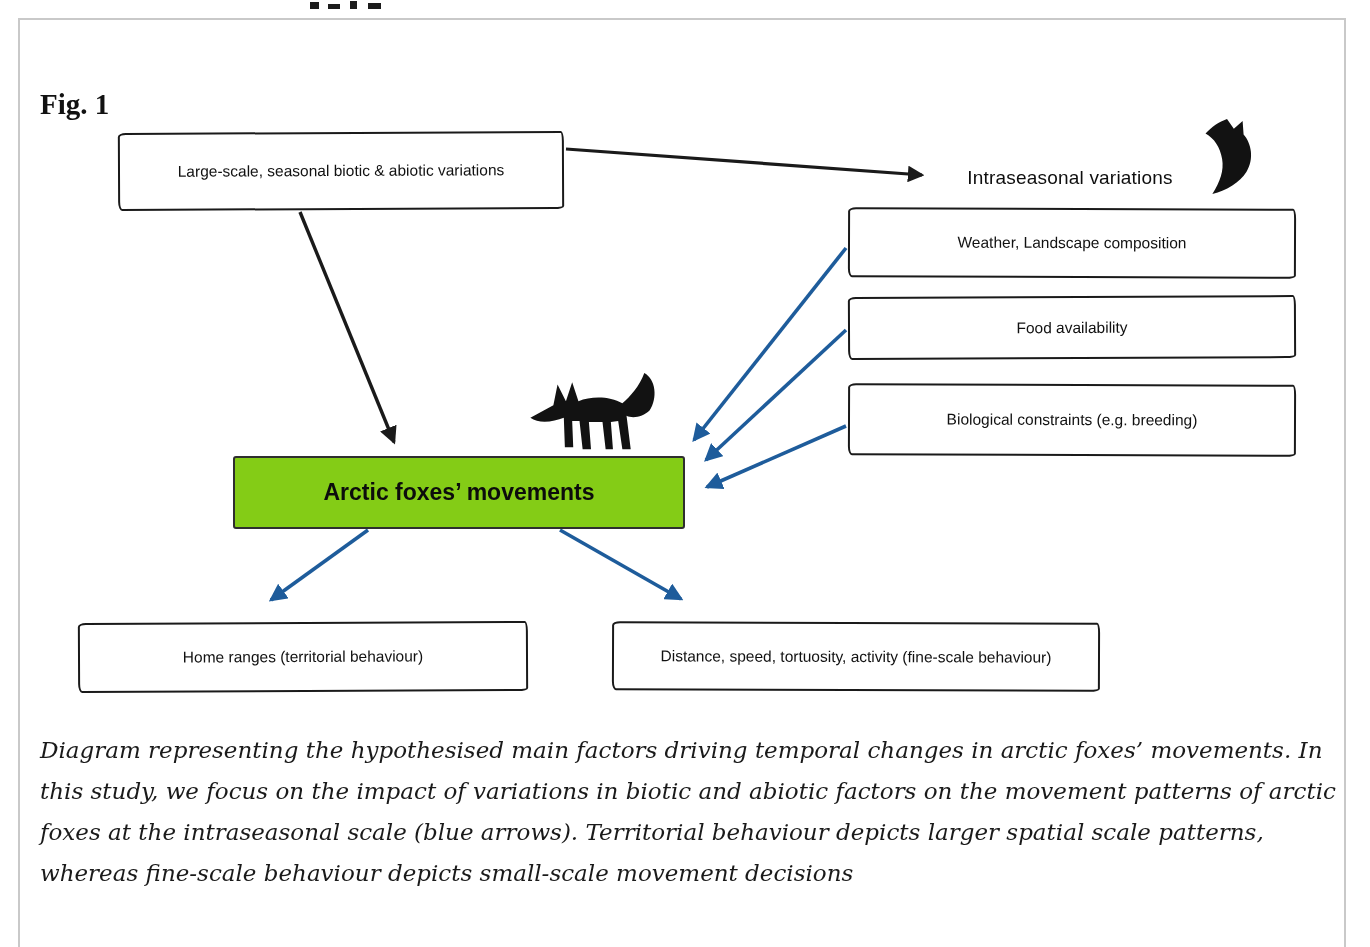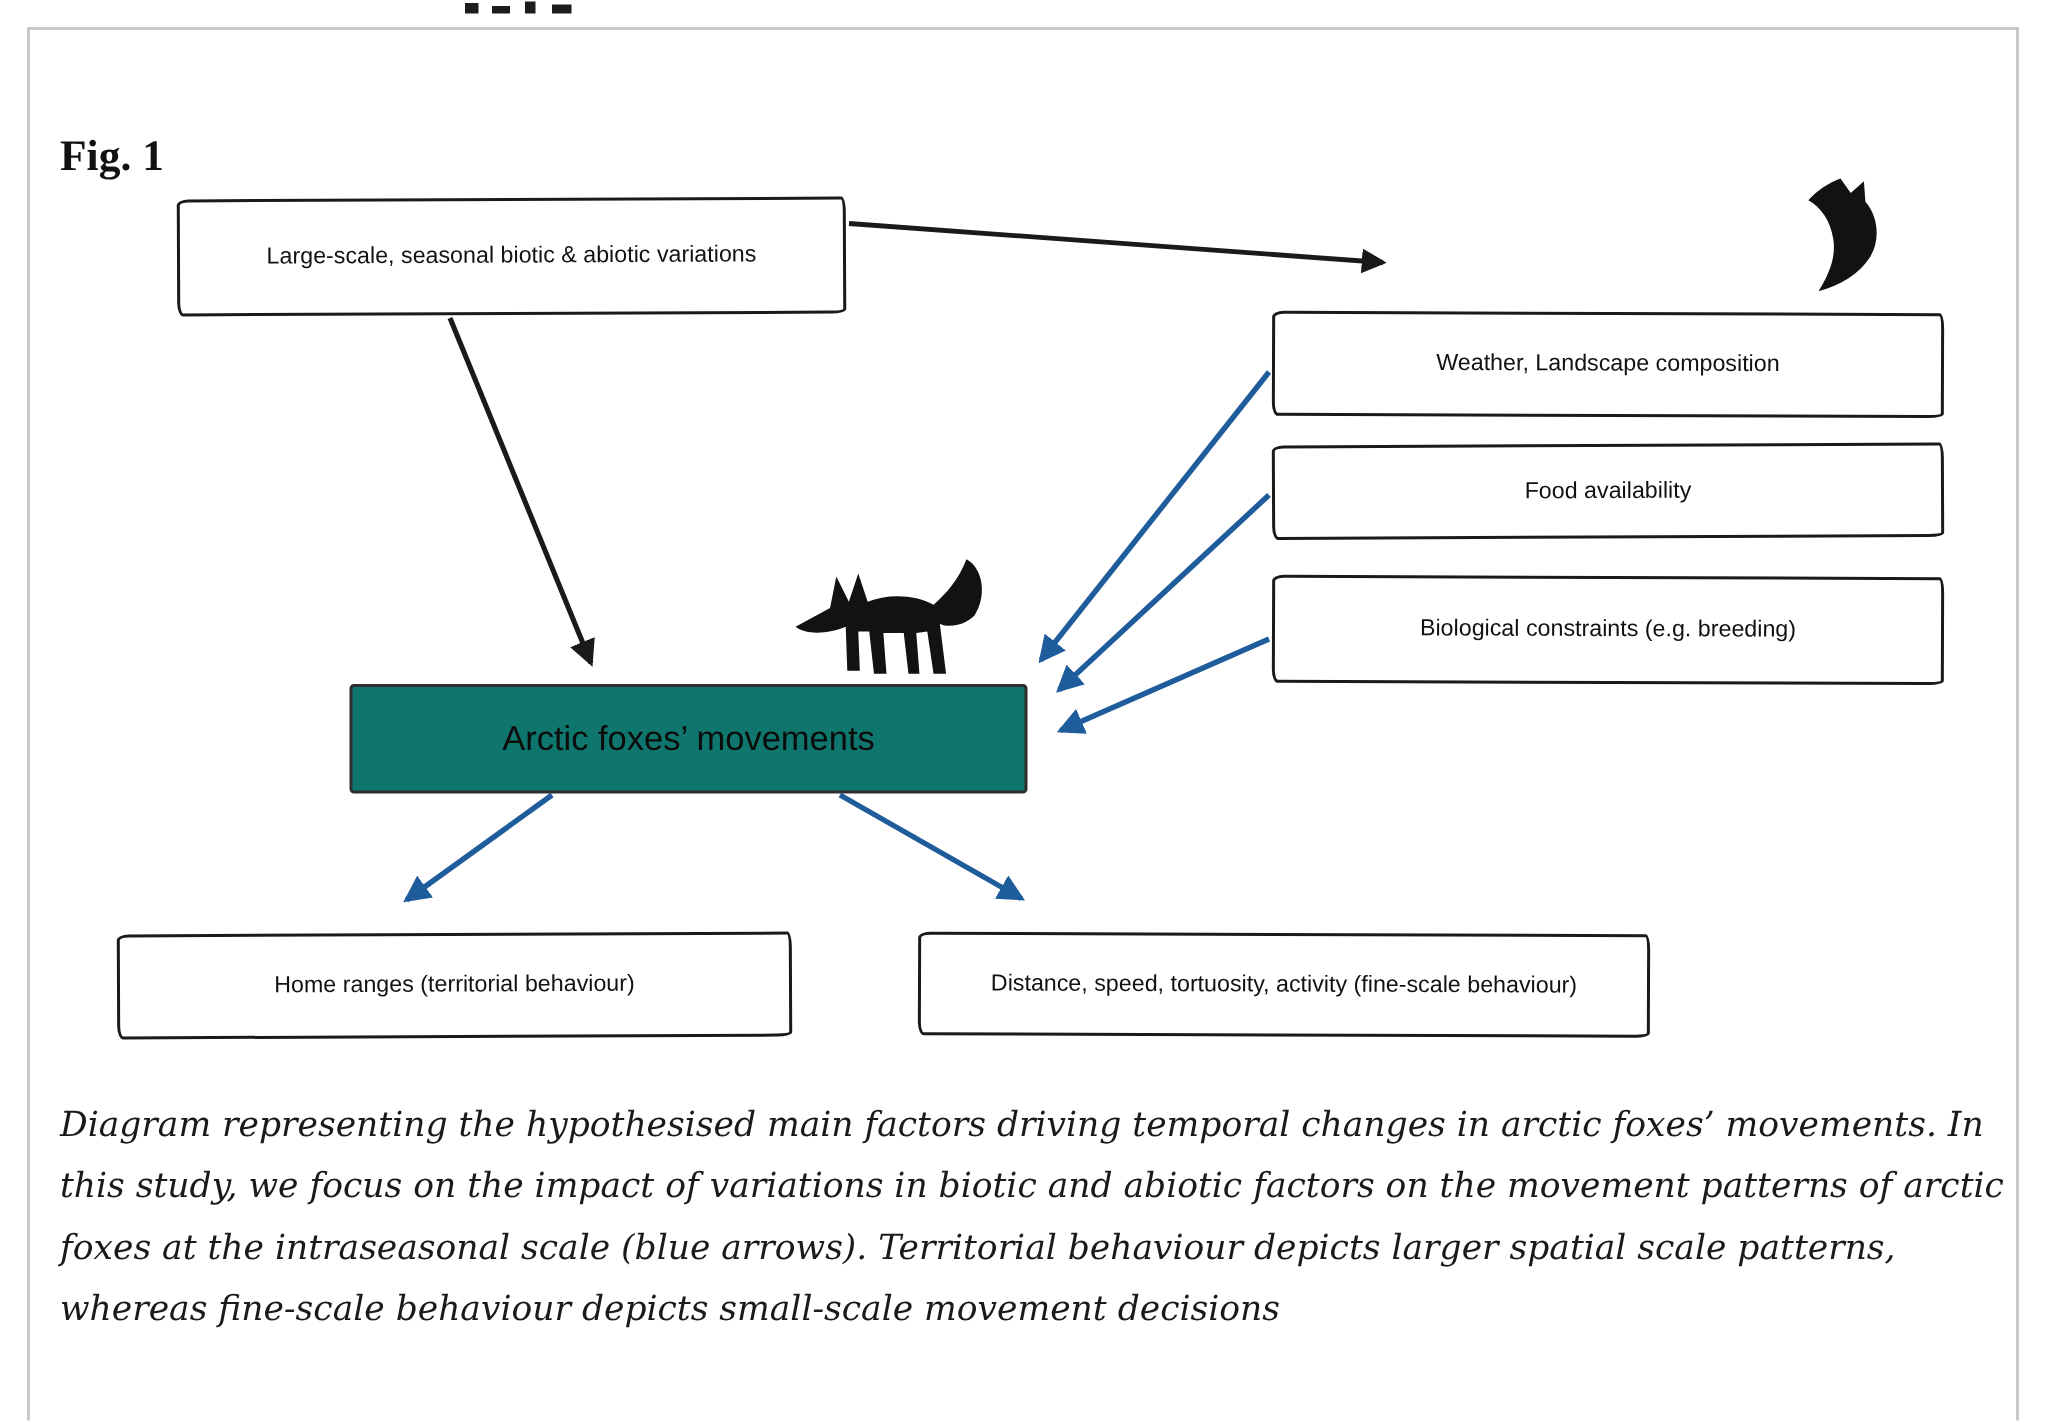--- a/index.html
+++ b/index.html
@@ -40,22 +40,22 @@
 
   .box-large-scale{left:118px;top:132px;width:446px;height:78px;}
   .box-weather{left:848px;top:208px;width:448px;height:70px;}
   .box-food{left:848px;top:296px;width:448px;height:63px;}
   .box-biological{left:848px;top:384px;width:448px;height:72px;}
   .box-home{left:78px;top:622px;width:450px;height:70px;}
   .box-fine{left:612px;top:622px;width:488px;height:69px;}
 
   .box-movements{
     left:233px;top:456px;width:452px;height:73px;
-    background:#0f766e;border:2.4px solid #2e2e2e;border-radius:3px;
-    font-size:23px;font-weight:400;color:#0c0c0c;
+    background:#84cc16;border:2.4px solid #2e2e2e;border-radius:3px;
+    font-size:23px;font-weight:700;color:#0c0c0c;
   }
 
   .intraseasonal-label{
     position:absolute;left:950px;top:163px;width:240px;height:30px;
     display:flex;align-items:center;justify-content:center;
     font-size:19px;color:#0e0e0e;letter-spacing:0.2px;
   }
 
   .fox-standing{position:absolute;left:522px;top:362px;width:138px;height:95px;}
   .fox-curled{position:absolute;left:1197px;top:116px;width:60px;height:82px;}
@@ -98,20 +98,21 @@
     <line x1="846" y1="248" x2="694" y2="440" stroke="#1e5c9b" stroke-width="3.6" marker-end="url(#ah-blue)"></line>
     <line x1="846" y1="330" x2="706" y2="460" stroke="#1e5c9b" stroke-width="3.6" marker-end="url(#ah-blue)"></line>
     <line x1="846" y1="426" x2="707" y2="487" stroke="#1e5c9b" stroke-width="3.6" marker-end="url(#ah-blue)"></line>
 
     <line x1="368" y1="530" x2="271" y2="600" stroke="#1e5c9b" stroke-width="3.6" marker-end="url(#ah-blue)"></line>
     <line x1="560" y1="530" x2="681" y2="599" stroke="#1e5c9b" stroke-width="3.6" marker-end="url(#ah-blue)"></line>
   </svg>
 
   <div class="box box-large-scale tilt-a">Large-scale, seasonal biotic &amp; abiotic variations</div>
 
+  <div class="intraseasonal-label">Intraseasonal variations</div>
 
   <svg class="fox-curled" viewBox="0 0 60 84">
     <path fill="#121212" d="M30,3 L37,13 L46,5 L47,19 C55,28 58,44 50,57 C43,68 30,76 15,80 C23,67 27,56 25,44 C23,32 17,23 8,18 C14,11 22,6 30,3 Z"></path>
   </svg>
 
   <div class="box box-weather tilt-b">Weather, Landscape composition</div>
   <div class="box box-food tilt-a">Food availability</div>
   <div class="box box-biological tilt-b">Biological constraints (e.g. breeding)</div>
 
   <svg class="fox-standing" viewBox="0 0 132 88">

